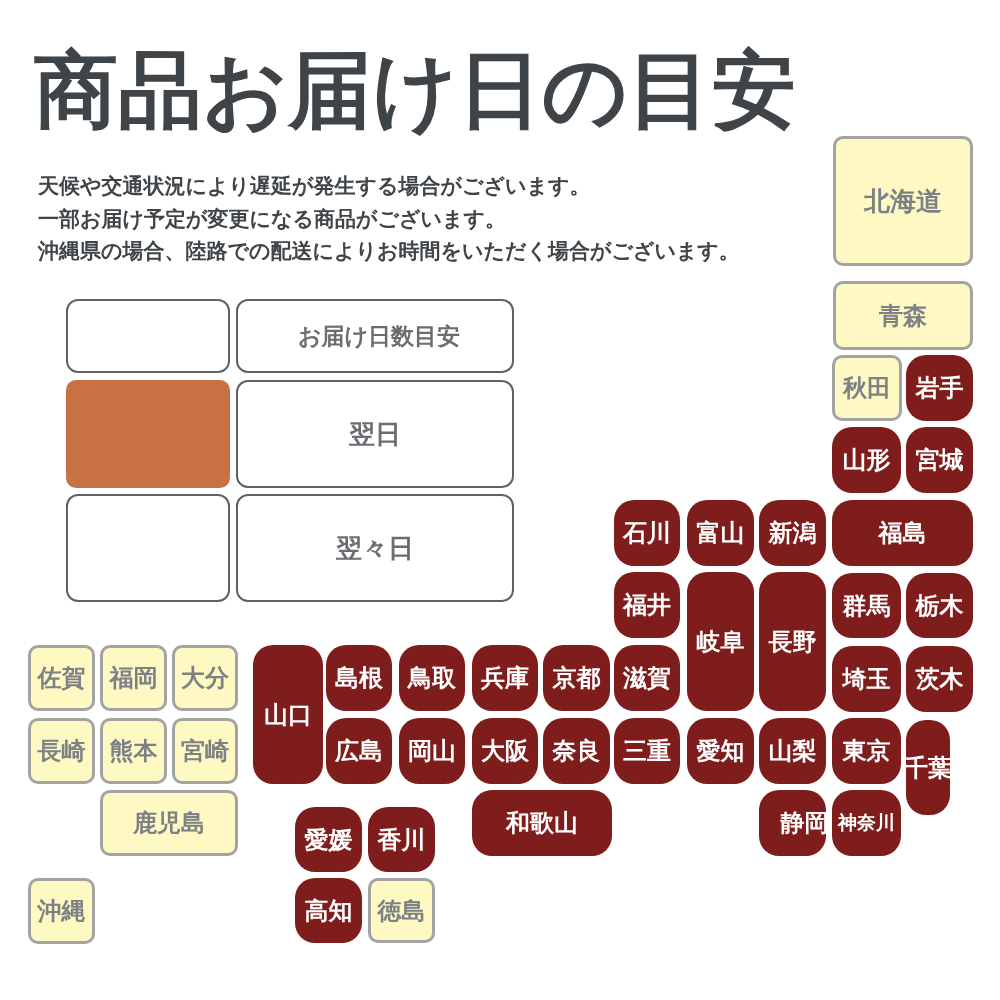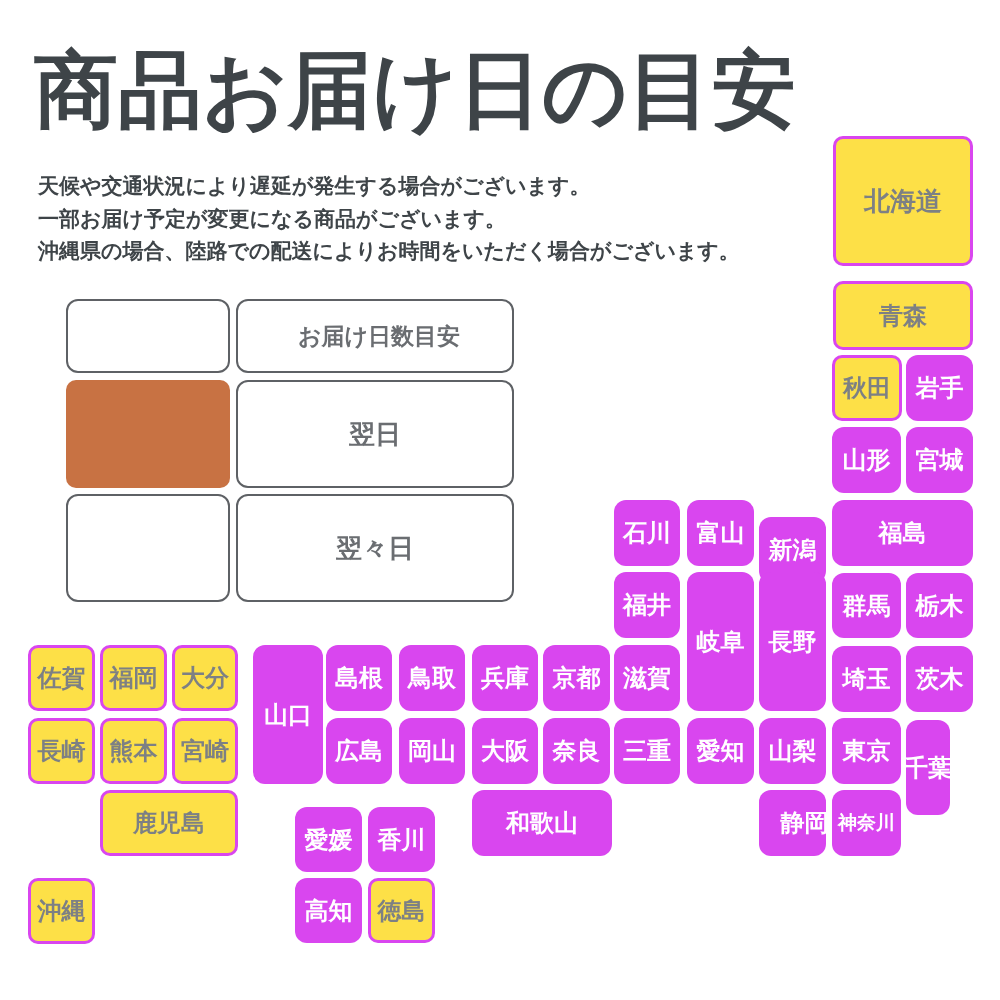--- a/index.html
+++ b/index.html
@@ -28,22 +28,22 @@
   .lg-sw-next{left:66px;top:380px;width:164px;height:108px;background:#c87243;border-radius:10px;}
   .lg-lb-next{left:236px;top:380px;width:278px;height:108px;font-size:26px;}
   .lg-sw-later{left:66px;top:494px;width:164px;height:108px;}
   .lg-lb-later{left:236px;top:494px;width:278px;height:108px;font-size:26px;}
   
   .tile{
     position:absolute;box-sizing:border-box;
     display:flex;align-items:center;justify-content:center;
     font-weight:700;font-size:24px;white-space:nowrap;
   }
-  .tile.next{background:#d946ef;color:#ffffff;border-radius:12px;}
-  .tile.later{background:#fde047;border:3px solid #d946ef;color:#7d8084;border-radius:10px;}
+  .tile.next{background:#7f1d1d;color:#ffffff;border-radius:20px;}
+  .tile.later{background:#fef9c3;border:3px solid #a3a3a3;color:#7d8084;border-radius:10px;}
 </style>
 </head>
 <body>
 
 <div class="page">
 
   <h1 class="title">商品お届け日の目安</h1>
 
   <div class="notes">
     <p>天候や交通状況により遅延が発生する場合がございます。</p>
@@ -64,21 +64,21 @@
 
   <div>
       <div class="tile later" style="left: 833px; top: 136px; width: 140px; height: 130px; font-size: 26px;">北海道</div>
       <div class="tile later" style="left: 833px; top: 281px; width: 140px; height: 69px;">青森</div>
       <div class="tile later" style="left: 832px; top: 355px; width: 70px; height: 66px;">秋田</div>
       <div class="tile next" style="left: 906px; top: 355px; width: 67px; height: 66px;">岩手</div>
       <div class="tile next" style="left: 832px; top: 427px; width: 69px; height: 66px;">山形</div>
       <div class="tile next" style="left: 906px; top: 427px; width: 67px; height: 66px;">宮城</div>
       <div class="tile next" style="left: 614px; top: 500px; width: 66px; height: 66px;">石川</div>
       <div class="tile next" style="left: 687px; top: 500px; width: 67px; height: 66px;">富山</div>
-      <div class="tile next" style="left: 759px; top: 500px; width: 67px; height: 66px; margin-top: 17px;">新潟</div>
+      <div class="tile next" style="left: 759px; top: 500px; width: 67px; height: 66px;">新潟</div>
       <div class="tile next" style="left: 832px; top: 500px; width: 141px; height: 66px;">福島</div>
       <div class="tile next" style="left: 614px; top: 572px; width: 66px; height: 66px;">福井</div>
       <div class="tile next" style="left: 687px; top: 572px; width: 67px; height: 139px;">岐阜</div>
       <div class="tile next" style="left: 759px; top: 572px; width: 67px; height: 139px;">長野</div>
       <div class="tile next" style="left: 832px; top: 573px; width: 69px; height: 65px;">群馬</div>
       <div class="tile next" style="left: 906px; top: 573px; width: 67px; height: 65px;">栃木</div>
       <div class="tile next" style="left: 614px; top: 645px; width: 66px; height: 66px;">滋賀</div>
       <div class="tile next" style="left: 832px; top: 646px; width: 69px; height: 66px;">埼玉</div>
       <div class="tile next" style="left: 906px; top: 646px; width: 67px; height: 66px;">茨木</div>
       <div class="tile later" style="left: 28px; top: 645px; width: 67px; height: 66px;">佐賀</div>

